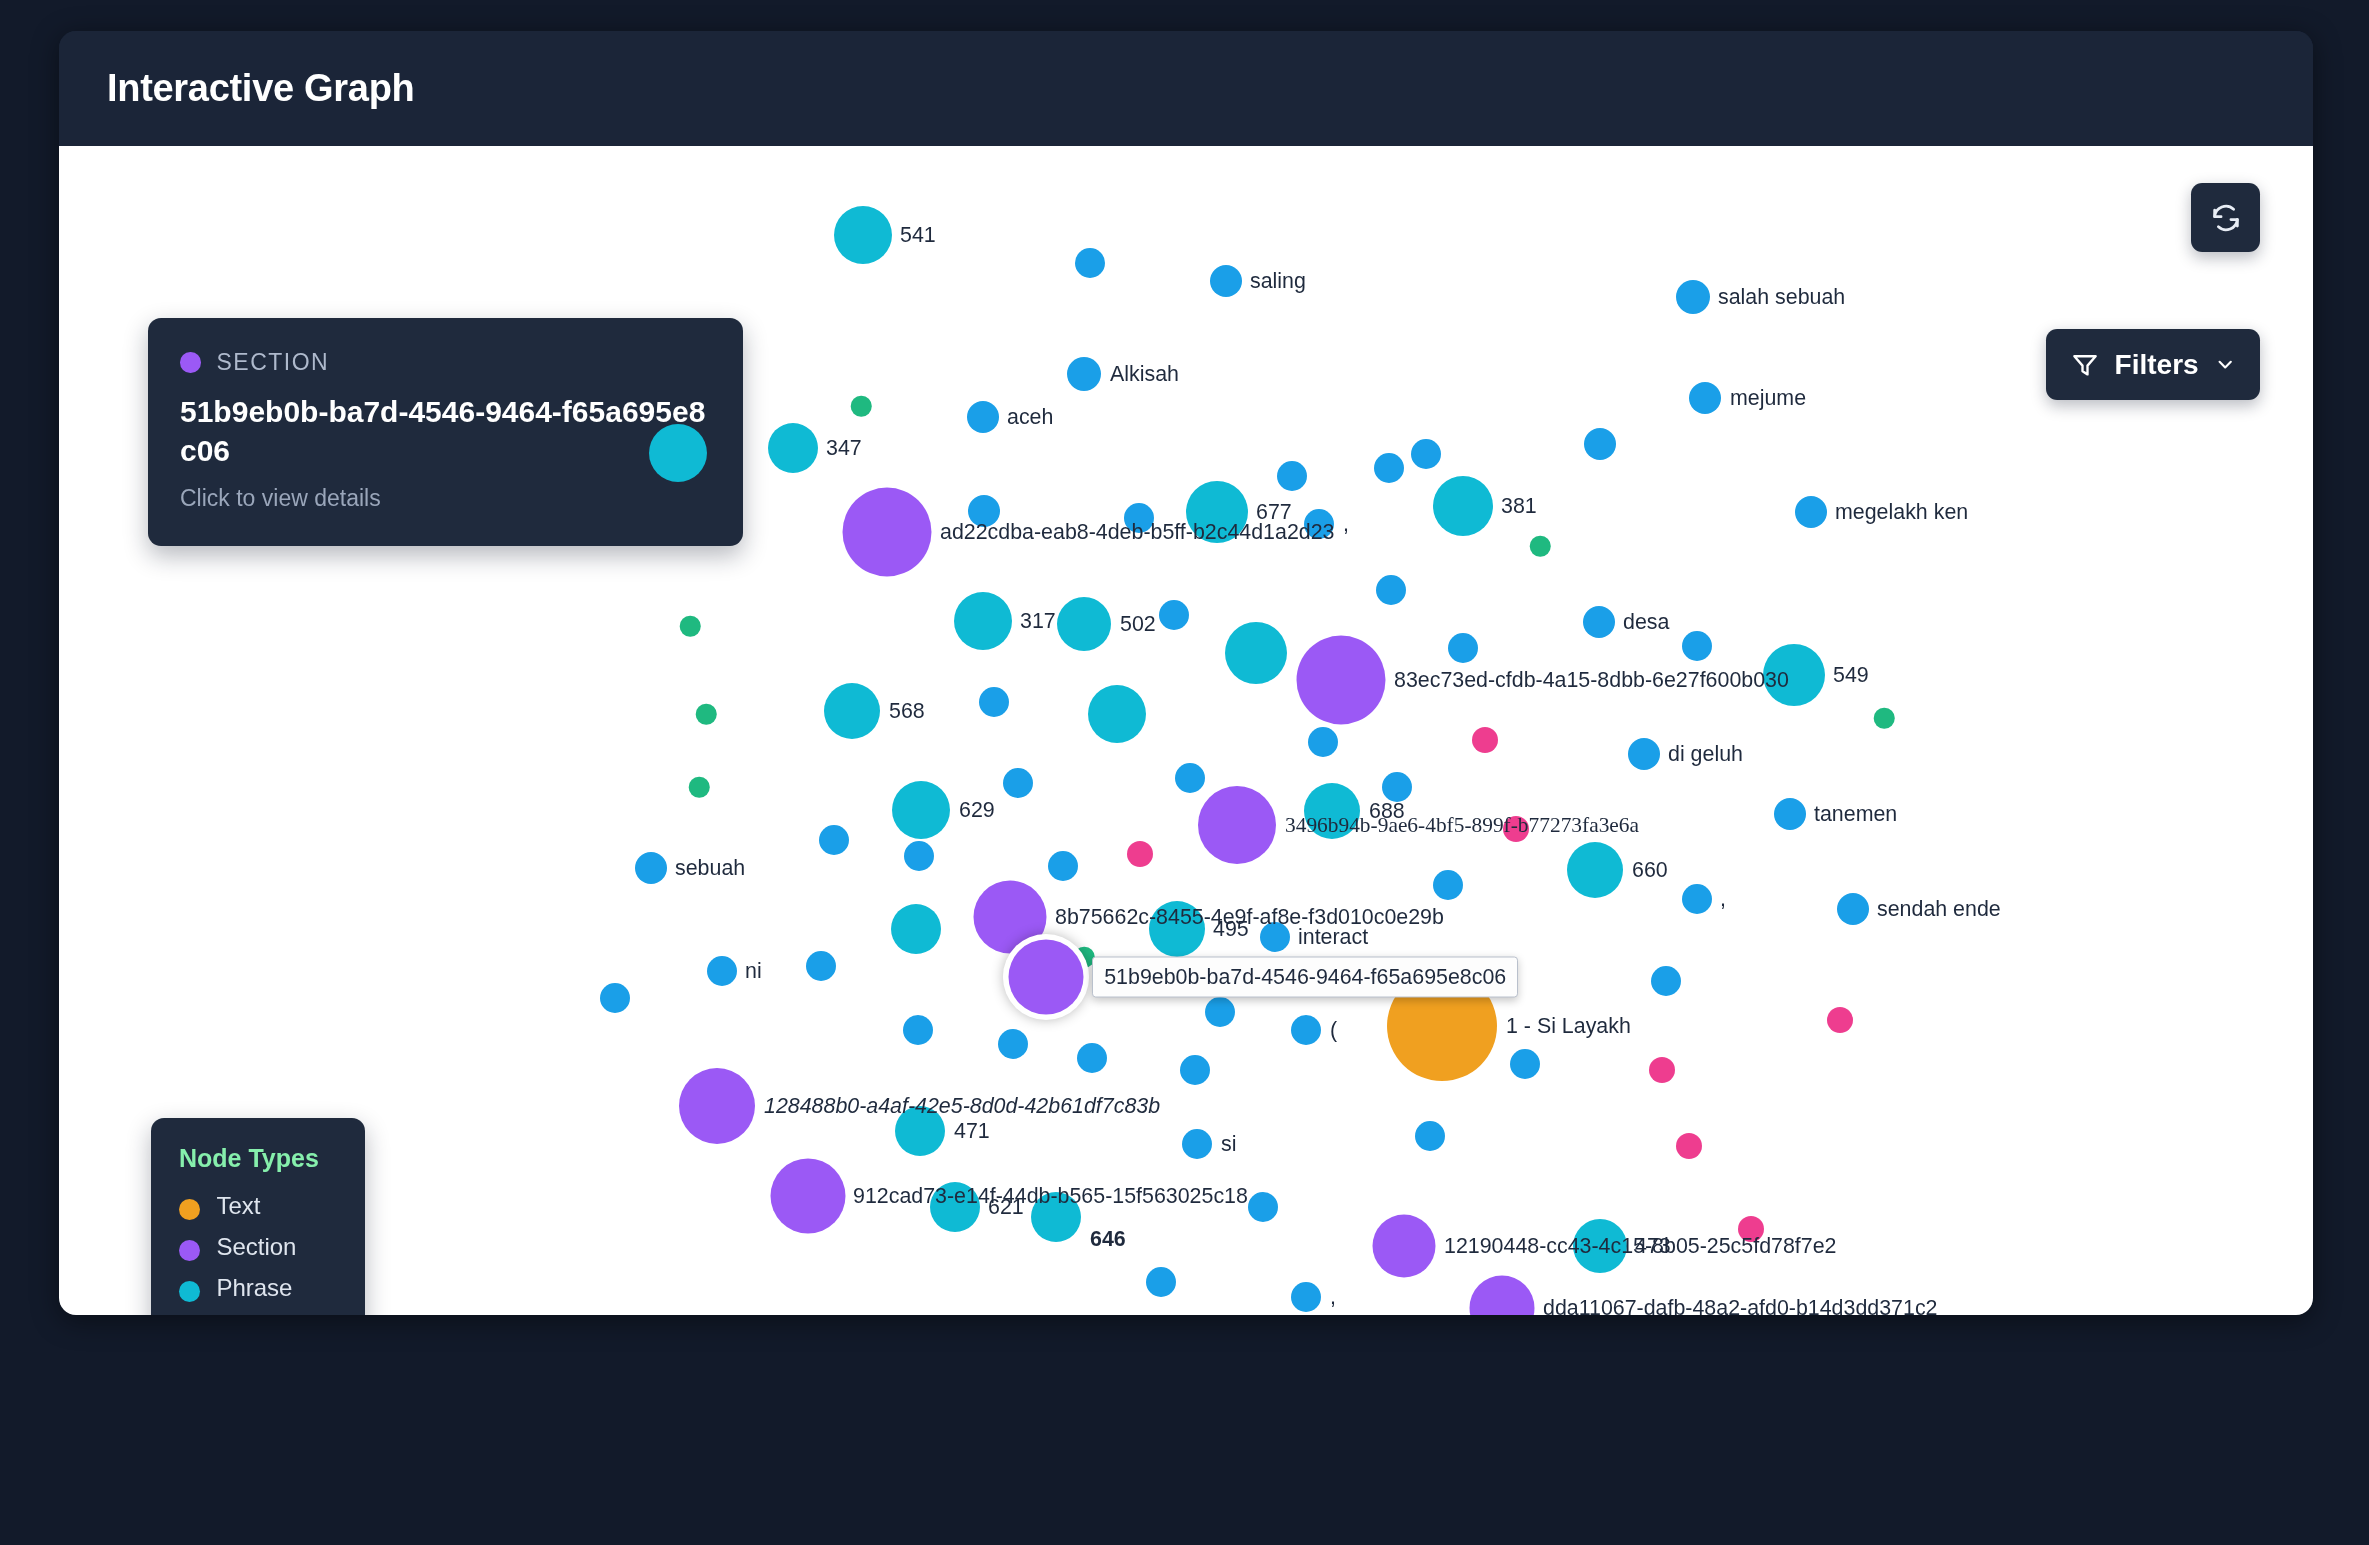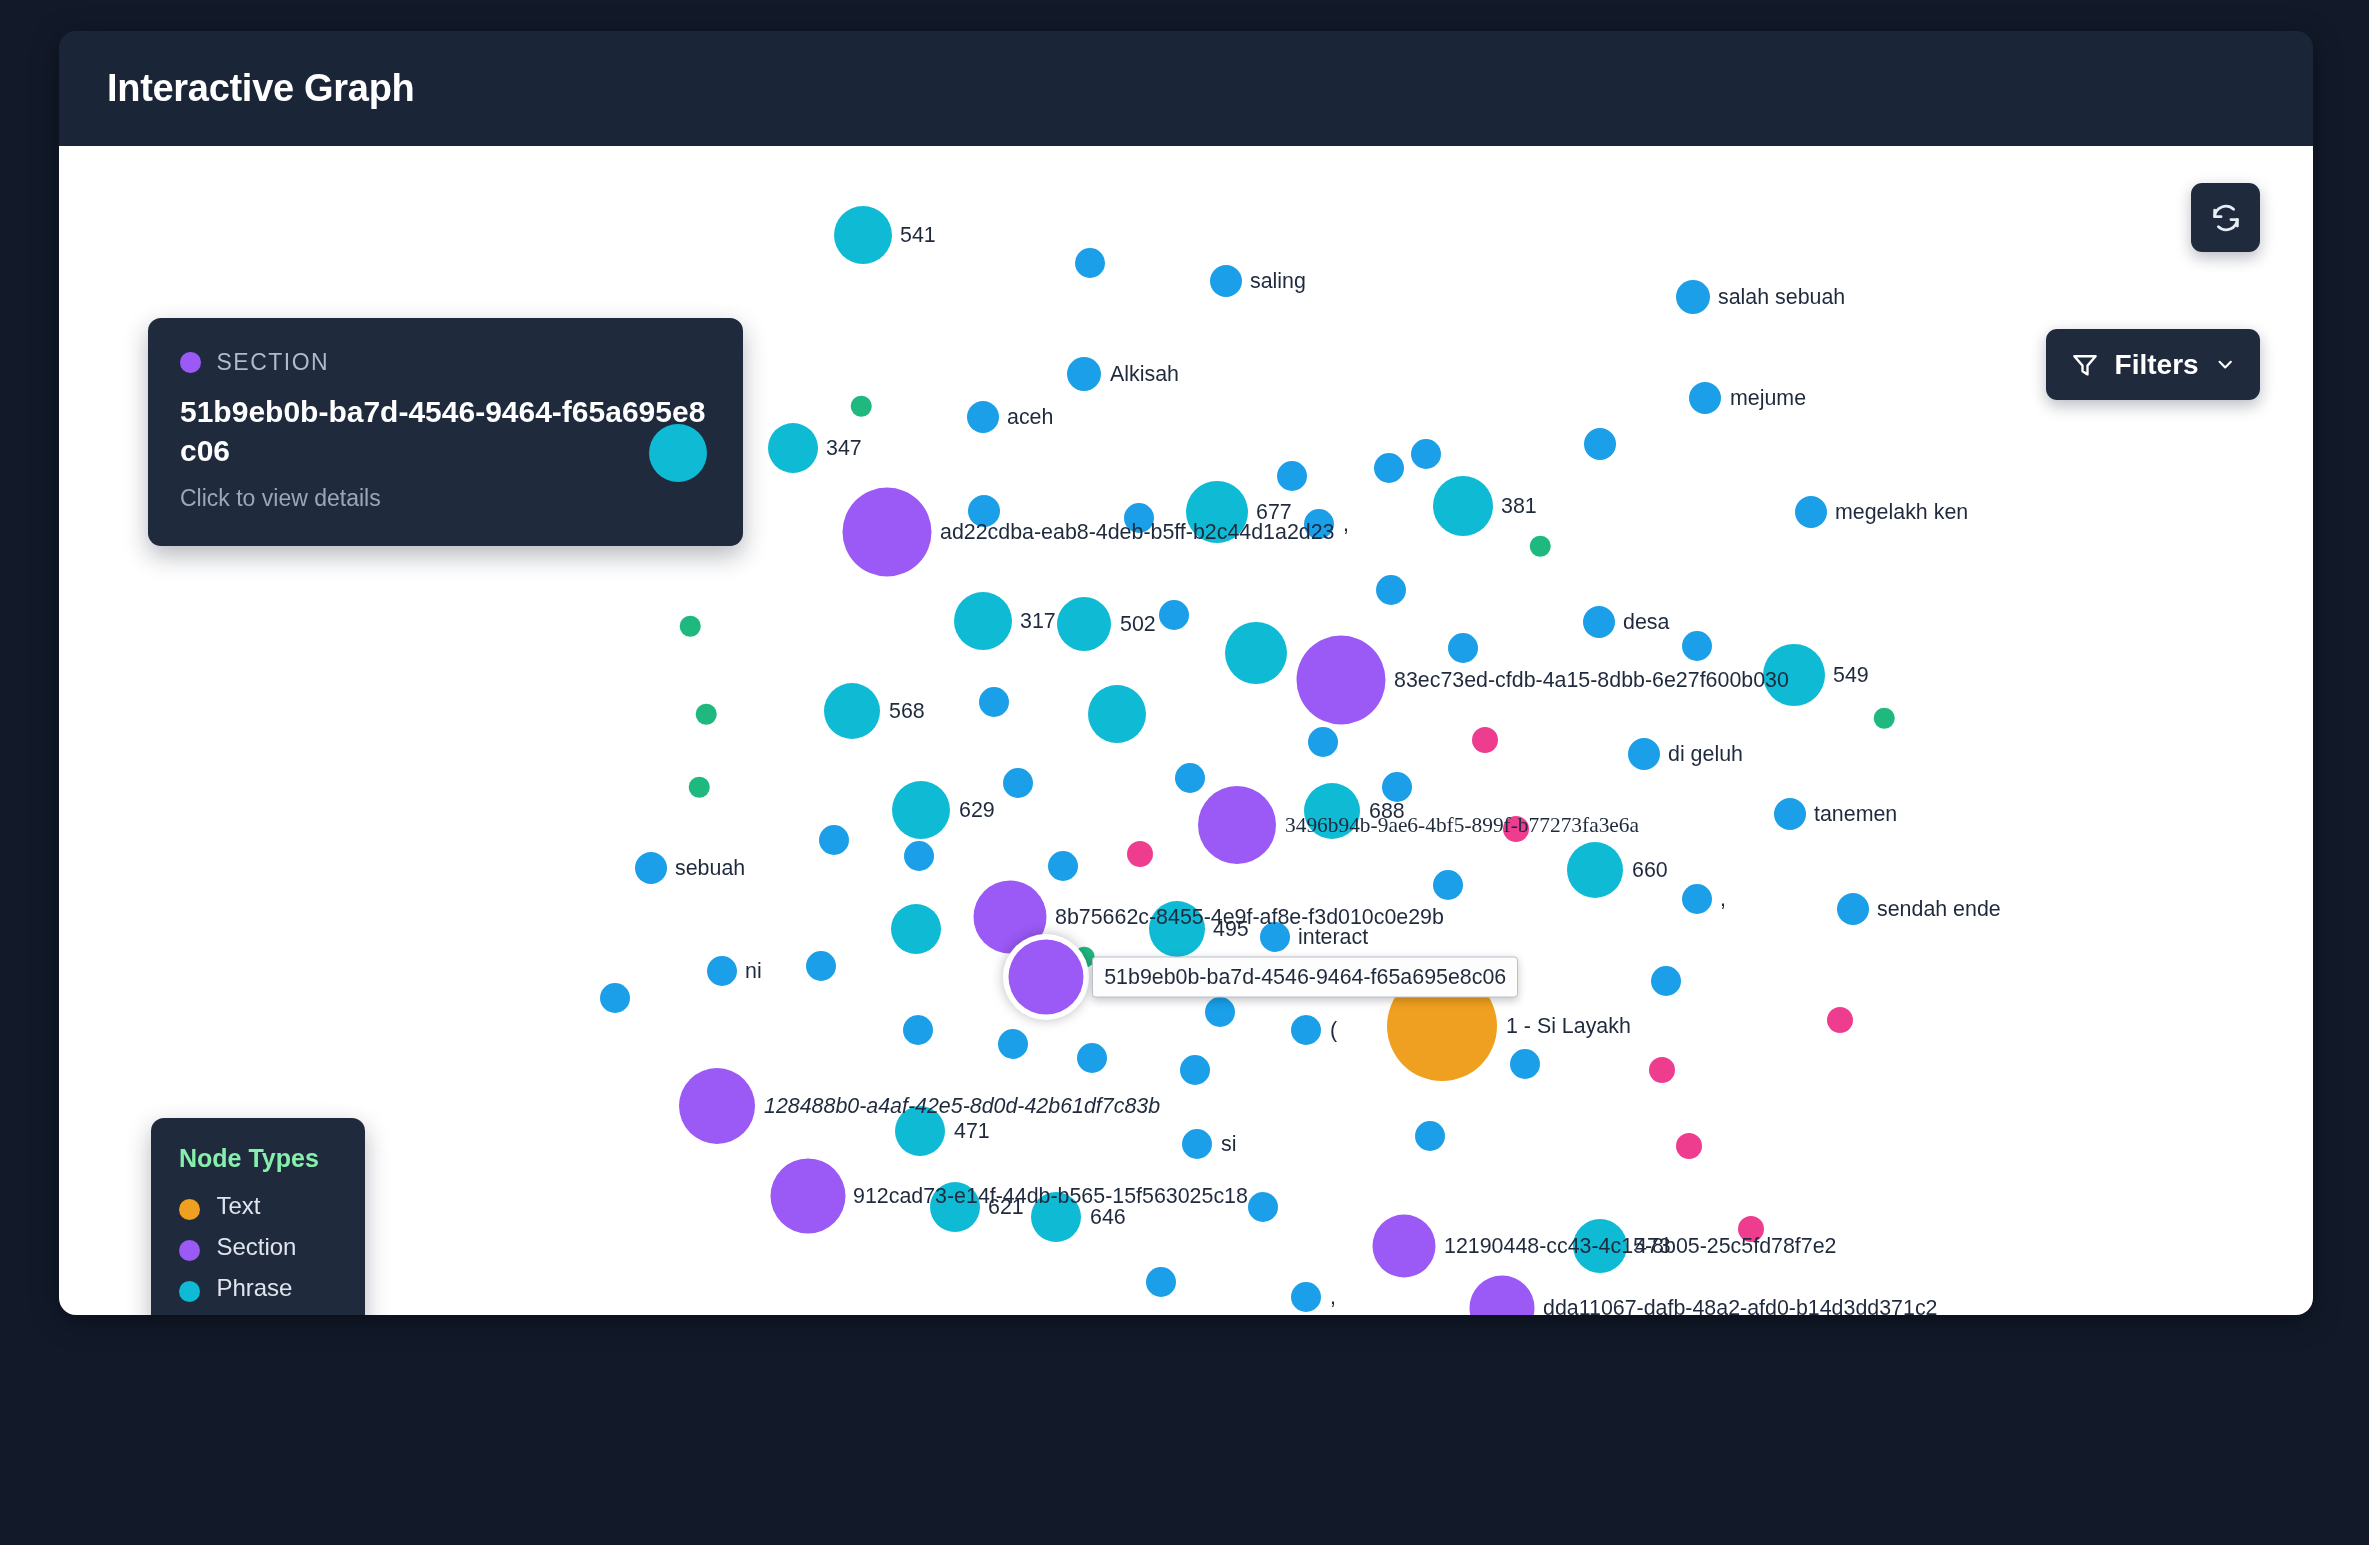--- a/index.html
+++ b/index.html
@@ -261,21 +261,21 @@
         <div class="nlabel" style="left: 895px; top: 985px; z-index: 20;">471</div>
         <div class="node" style="left: 1138px; top: 998px; width: 30px; height: 30px; background: rgb(26, 159, 232); z-index: 10;"></div>
         <div class="nlabel" style="left: 1162px; top: 998px; z-index: 20;">si</div>
         <div class="node" style="left: 1371px; top: 990px; width: 30px; height: 30px; background: rgb(26, 159, 232); z-index: 10;"></div>
         <div class="node" style="left: 1630px; top: 1000px; width: 26px; height: 26px; background: rgb(238, 61, 143); z-index: 10;"></div>
         <div class="node" style="left: 749px; top: 1050px; width: 75px; height: 75px; background: rgb(155, 89, 245); z-index: 10;"></div>
         <div class="nlabel" style="left: 794px; top: 1050px; z-index: 20;">912cad73-e14f-44db-b565-15f563025c18</div>
         <div class="node" style="left: 896px; top: 1061px; width: 50px; height: 50px; background: rgb(15, 186, 212); z-index: 10;"></div>
         <div class="nlabel" style="left: 929px; top: 1061px; z-index: 20;">621</div>
         <div class="node" style="left: 997px; top: 1071px; width: 50px; height: 50px; background: rgb(15, 186, 212); z-index: 10;"></div>
-        <div class="nlabel" style="left: 1031px; top: 1071px; z-index: 20;">646</div>
+        <div class="nlabel" style="left: 1031px; top: 1093px; z-index: 20; font-weight: bold;">646</div>
         <div class="node" style="left: 1204px; top: 1061px; width: 30px; height: 30px; background: rgb(26, 159, 232); z-index: 10;"></div>
         <div class="node" style="left: 1345px; top: 1100px; width: 63px; height: 63px; background: rgb(155, 89, 245); z-index: 10;"></div>
         <div class="nlabel" style="left: 1385px; top: 1100px; z-index: 20;">12190448-cc43-4c15-8b05-25c5fd78f7e2</div>
         <div class="node" style="left: 1541px; top: 1100px; width: 54px; height: 54px; background: rgb(15, 186, 212); z-index: 10;"></div>
         <div class="nlabel" style="left: 1576px; top: 1100px; z-index: 20;">473</div>
         <div class="node" style="left: 1692px; top: 1083px; width: 26px; height: 26px; background: rgb(238, 61, 143); z-index: 10;"></div>
         <div class="node" style="left: 1102px; top: 1136px; width: 30px; height: 30px; background: rgb(26, 159, 232); z-index: 10;"></div>
         <div class="node" style="left: 1247px; top: 1151px; width: 30px; height: 30px; background: rgb(26, 159, 232); z-index: 10;"></div>
         <div class="nlabel" style="left: 1271px; top: 1151px; z-index: 20;">,</div>
         <div class="node" style="left: 1443px; top: 1162px; width: 65px; height: 65px; background: rgb(155, 89, 245); z-index: 10;"></div>

